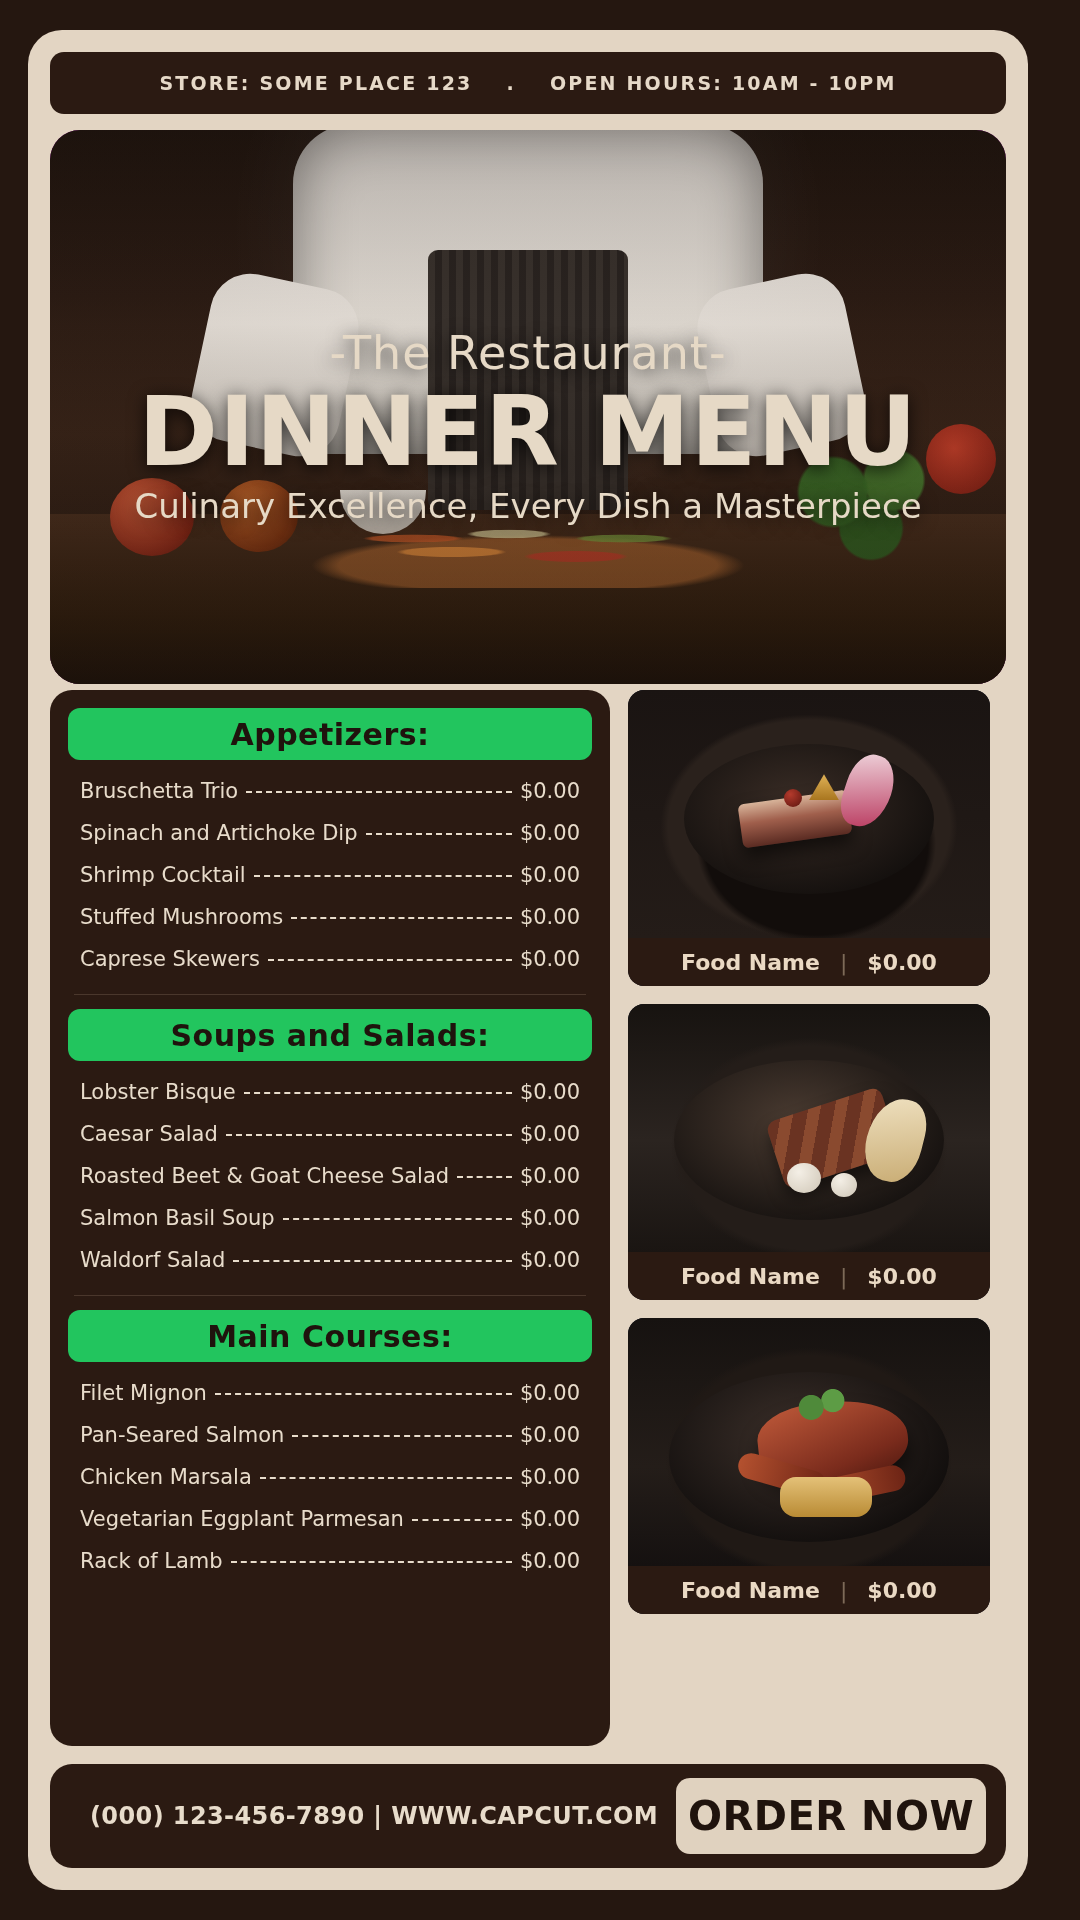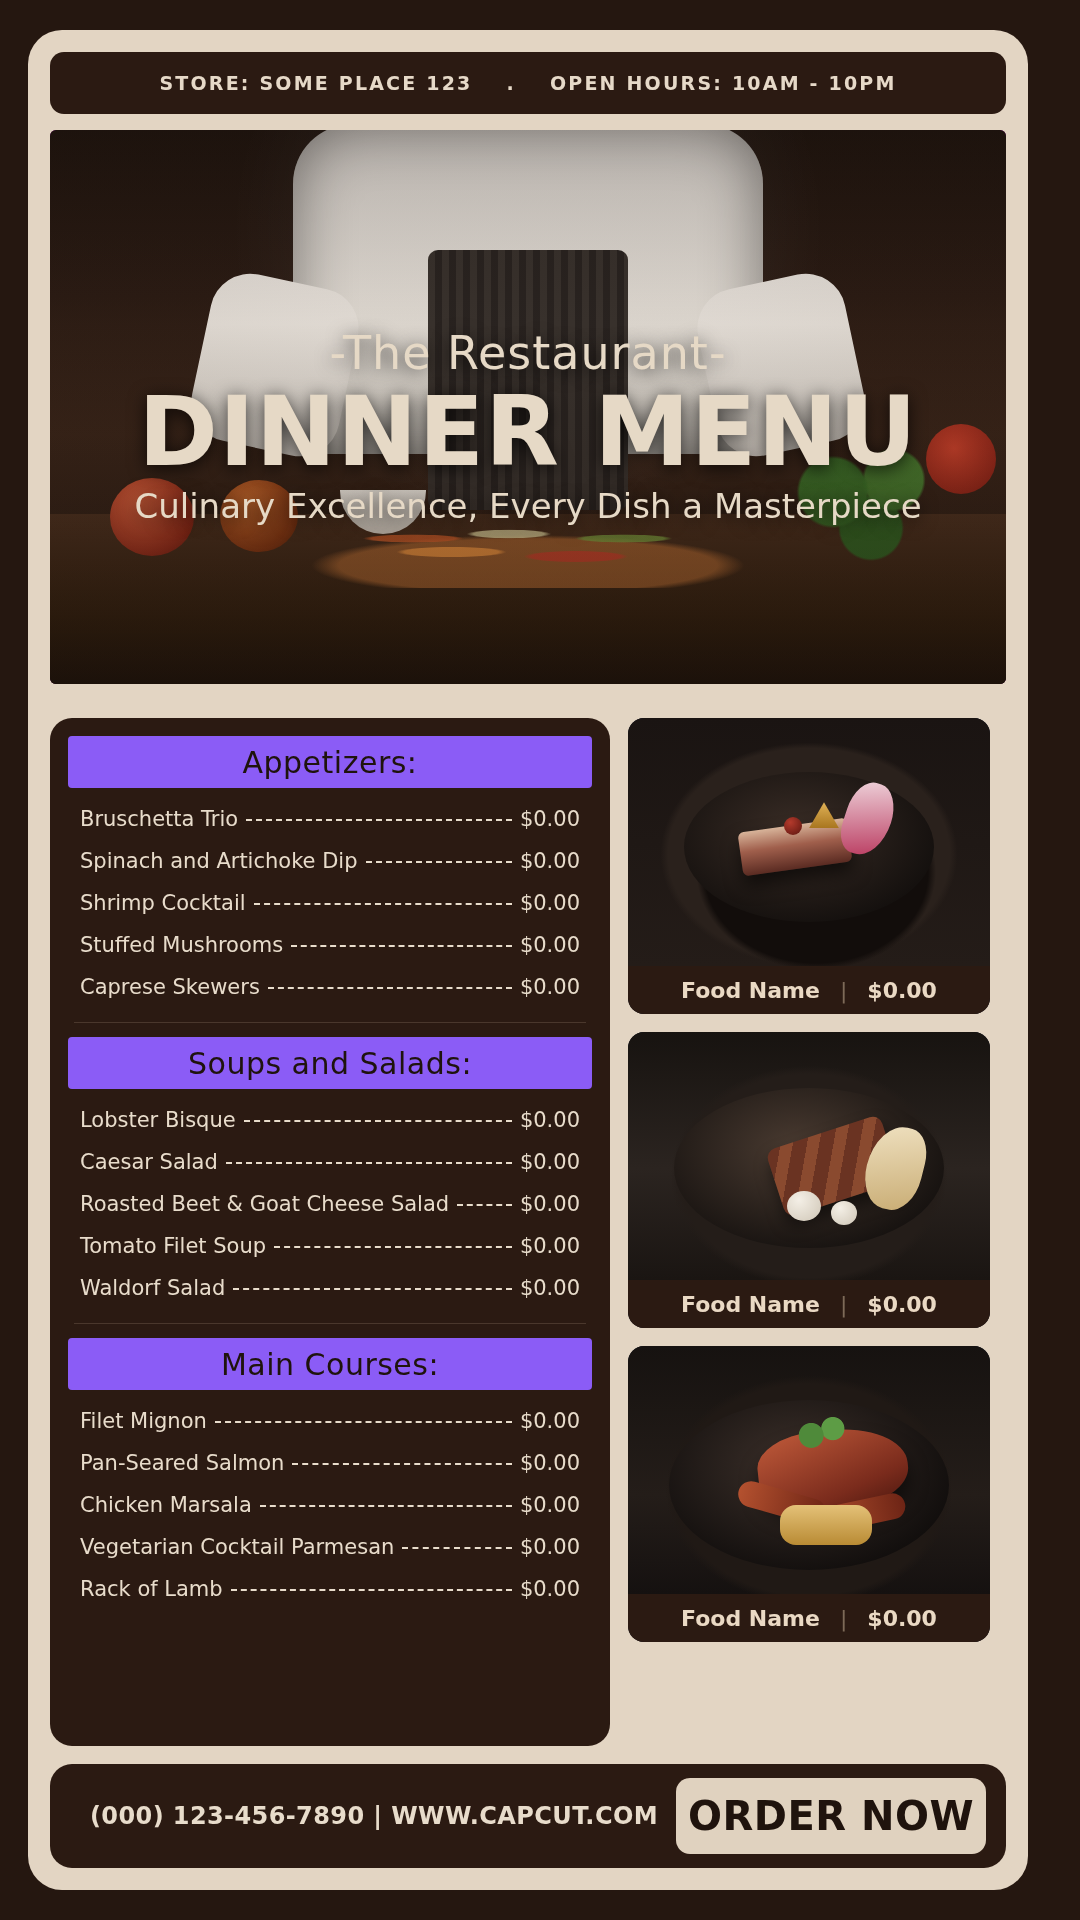--- a/index.html
+++ b/index.html
@@ -34,24 +34,24 @@
     font-size: 19px;
     letter-spacing: 2.2px;
     margin-bottom: 16px;
   }
   .storebar .dot { font-size: 19px; }
 
   
   .hero {
     position: relative;
     height: 554px;
-    border-radius: 6px;
+    border-radius: 30px;
     overflow: hidden;
     background: #a21caf;
-    margin-bottom: 34px;
+    margin-bottom: 6px;
   }
   .hero .photo {
     position: absolute; inset: 0;
     background:
       radial-gradient(circle at 50% 18%, rgba(255,255,255,0.12), rgba(0,0,0,0) 45%),
       linear-gradient(180deg, #20150f 0%, #2c1c14 30%, #3a2519 55%, #241710 100%);
   }
   
   .hero .chef {
     position: absolute;
@@ -143,26 +143,26 @@
     gap: 18px;
     flex: 1;
   }
   .menu-card {
     width: 560px;
     background: #2b1a12;
     border-radius: 22px;
     padding: 18px 18px 22px;
   }
   .section-head {
-    background: #8b5cf6;
+    background: #22c55e;
     color: #1f130d;
-    border-radius: 4px;
+    border-radius: 12px;
     height: 52px;
     display: flex; align-items: center; justify-content: center;
-    font-size: 30px; font-weight: 400;
+    font-size: 30px; font-weight: 700;
     letter-spacing: 0.5px;
   }
   .items { padding: 10px 12px 4px; }
   .item {
     display: flex;
     align-items: baseline;
     color: #e8dccb;
     font-size: 21px;
     padding: 9px 0;
   }
@@ -408,21 +408,21 @@
           <span class="name">Caesar Salad</span>
           <span class="lead"></span>
           <span class="price">$0.00</span>
         </div>
         <div class="item">
           <span class="name">Roasted Beet &amp; Goat Cheese Salad</span>
           <span class="lead"></span>
           <span class="price">$0.00</span>
         </div>
         <div class="item">
-          <span class="name">Tomato Filet Soup</span>
+          <span class="name">Salmon Basil Soup</span>
           <span class="lead"></span>
           <span class="price">$0.00</span>
         </div>
         <div class="item">
           <span class="name">Waldorf Salad</span>
           <span class="lead"></span>
           <span class="price">$0.00</span>
         </div>
       </div>
 
@@ -441,21 +441,21 @@
           <span class="name">Pan-Seared Salmon</span>
           <span class="lead"></span>
           <span class="price">$0.00</span>
         </div>
         <div class="item">
           <span class="name">Chicken Marsala</span>
           <span class="lead"></span>
           <span class="price">$0.00</span>
         </div>
         <div class="item">
-          <span class="name">Vegetarian Cocktail Parmesan</span>
+          <span class="name">Vegetarian Eggplant Parmesan</span>
           <span class="lead"></span>
           <span class="price">$0.00</span>
         </div>
         <div class="item">
           <span class="name">Rack of Lamb</span>
           <span class="lead"></span>
           <span class="price">$0.00</span>
         </div>
       </div>
     </div>

